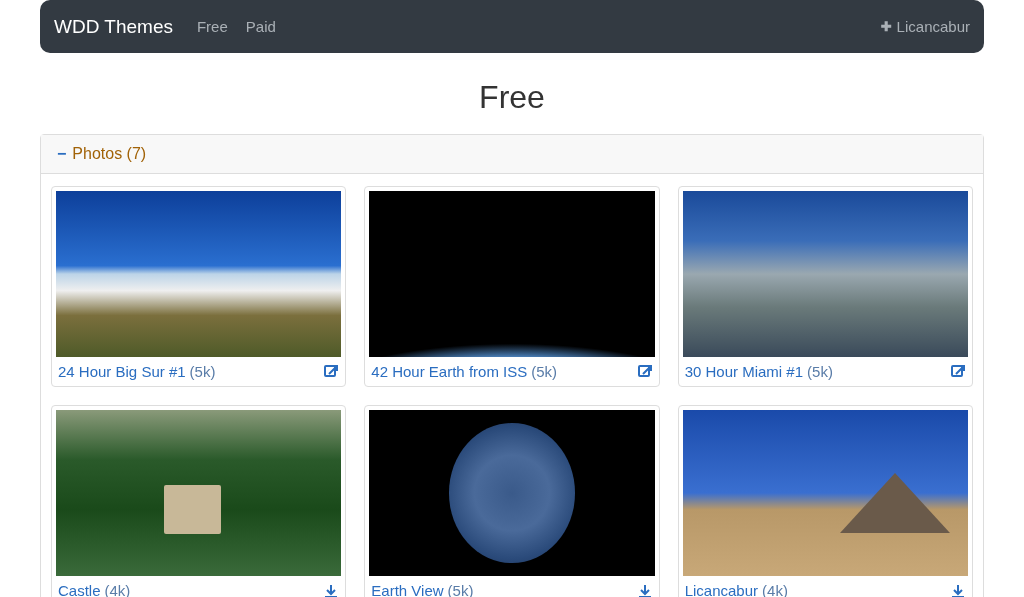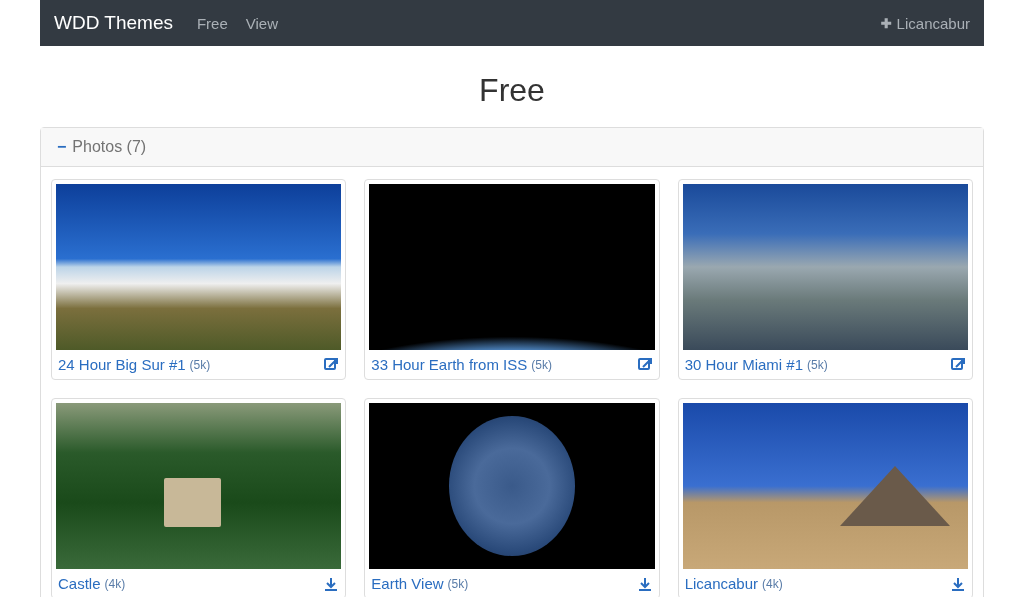--- a/index.html
+++ b/index.html
@@ -3,22 +3,23 @@
   <meta charset="utf-8">
   <style>
     * { box-sizing: border-box; margin: 0; padding: 0; }
     body { font-family: -apple-system, BlinkMacSystemFont, "Segoe UI", Helvetica, Arial, sans-serif; background: #fff; width: 1024px; }
     
     .navbar {
       background: #333a42;
       display: flex;
       align-items: center;
       padding: 0 14px;
-      height: 46px;
+      height: 53px;
       margin: 0 40px 0 40px;
+      border-radius: 10px;
     }
     .navbar-brand {
       color: #fff;
       font-size: 19px;
       font-weight: 500;
       margin-right: 24px;
     }
     .navbar-link {
       color: #aab0b6;
       font-size: 15px;
@@ -52,21 +53,21 @@
     .panel-header {
       padding: 10px 16px;
       border-bottom: 1px solid #ddd;
       background: #f8f8f8;
       display: flex;
       align-items: center;
       gap: 6px;
       cursor: pointer;
     }
     .panel-header-text {
-      color: #737373;
+      color: #a16207;
       font-size: 16px;
     }
     .minus-icon {
       color: #2a6dc0;
       font-weight: bold;
       font-size: 16px;
     }
     
     .grid {
       display: grid;
@@ -90,21 +91,21 @@
       align-items: center;
       padding: 6px 2px 2px 2px;
     }
     .card-title {
       color: #2a6dc0;
       font-size: 15px;
       cursor: pointer;
     }
     .card-res {
       color: #597ca8;
-      font-size: 12px;
+      font-size: 15px;
       margin-left: 4px;
     }
     .card-spacer { flex: 1; }
     .card-action {
       color: #2a6dc0;
       cursor: pointer;
       width: 16px;
       height: 16px;
     }
     
@@ -118,21 +119,21 @@
     .thumb-earthview::after { content: ''; position: absolute; left: 28%; top: 8%; width: 44%; height: 84%; background: radial-gradient(circle, #3a5a8a 0%, #4a6a9a 40%, #2a4a7a 70%, #1a2a4a 100%); border-radius: 50%; }
     .thumb-licancabur { background: linear-gradient(to bottom, #1a4aaa 0%, #3a6fd0 50%, #b89868 60%, #c8a878 100%); position: relative; }
     .thumb-licancabur::after { content: ''; position: absolute; left: 55%; top: 38%; width: 0; height: 0; border-left: 55px solid transparent; border-right: 55px solid transparent; border-bottom: 60px solid #6a5a4a; }
   </style>
 </head>
 <body>
 
 <div class="navbar">
   <div class="navbar-brand">WDD Themes</div>
   <div class="navbar-link">Free</div>
-  <div class="navbar-link">View</div>
+  <div class="navbar-link">Paid</div>
   <div class="navbar-spacer"></div>
   <div class="contribute">
     <span class="plus-icon">✚</span>
     <span>Licancabur</span>
   </div>
 </div>
 
 <h1 class="page-title">Free</h1>
 
 <div class="panel">
@@ -151,21 +152,21 @@
         <svg class="card-action" viewBox="0 0 16 16" fill="none" stroke="#2a6dc0" stroke-width="2">
             <rect x="2" y="2" width="10" height="10" rx="1"></rect>
             <path d="M6 10 L13 3 M9 2 L14 2 L14 7"></path>
           </svg>
       </div>
     </div>
 
     <div class="card">
       <div class="thumb thumb-iss"></div>
       <div class="card-footer">
-        <span class="card-title">33 Hour Earth from ISS</span>
+        <span class="card-title">42 Hour Earth from ISS</span>
         <span class="card-res">(5k)</span>
         <span class="card-spacer"></span>
         <svg class="card-action" viewBox="0 0 16 16" fill="none" stroke="#2a6dc0" stroke-width="2">
             <rect x="2" y="2" width="10" height="10" rx="1"></rect>
             <path d="M6 10 L13 3 M9 2 L14 2 L14 7"></path>
           </svg>
       </div>
     </div>
 
     <div class="card">

